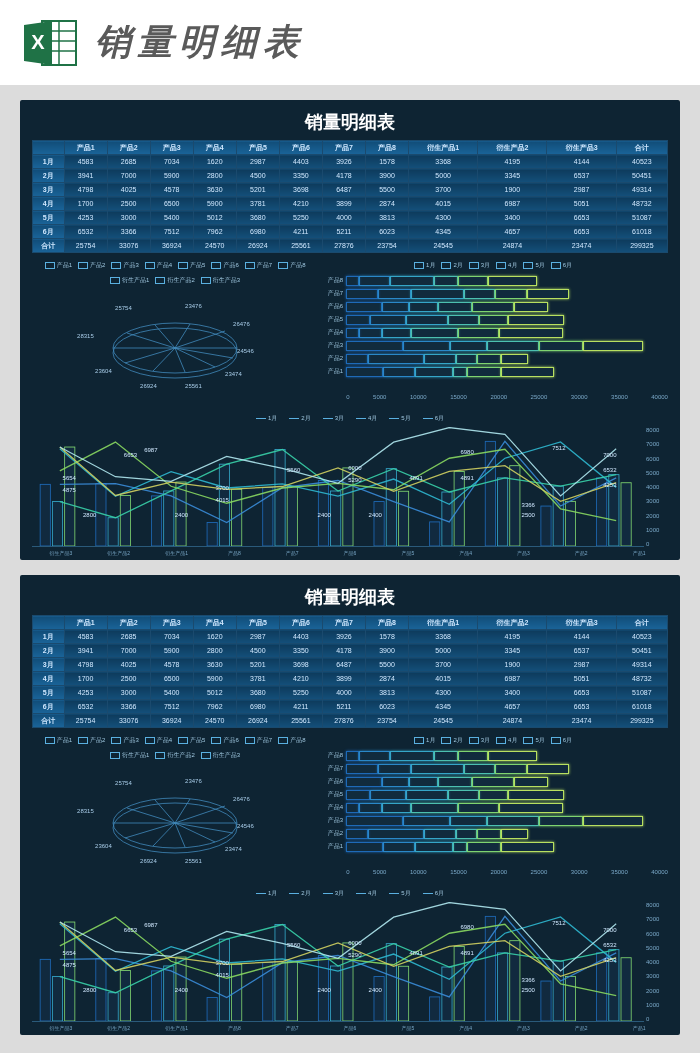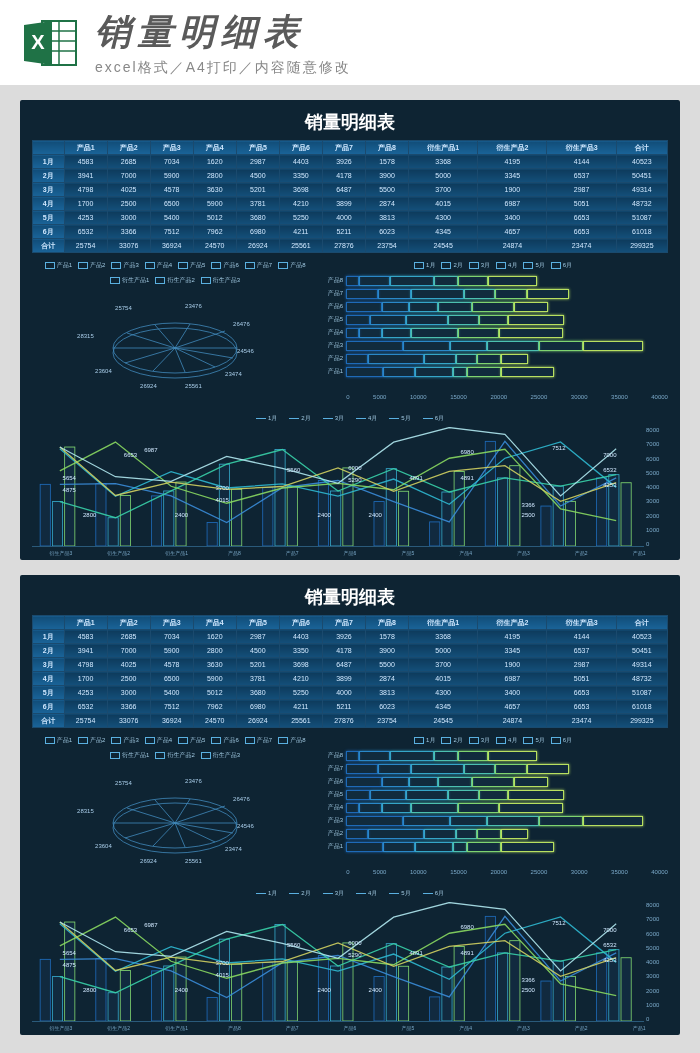--- a/index.html
+++ b/index.html
@@ -212,21 +212,20 @@
       <line x1="22" y1="18" x2="56" y2="18" stroke="#1f7246" stroke-width="1.5"></line>
       <line x1="22" y1="28" x2="56" y2="28" stroke="#1f7246" stroke-width="1.5"></line>
       <line x1="22" y1="38" x2="56" y2="38" stroke="#1f7246" stroke-width="1.5"></line>
       <line x1="39" y1="8" x2="39" y2="52" stroke="#1f7246" stroke-width="1.5"></line>
       <polygon points="4,12 32,8 32,52 4,48" fill="#1f7246"></polygon>
       <text x="18" y="36" fill="#fff" font-size="20" font-weight="bold" text-anchor="middle" font-family="Arial">X</text>
     </svg>
   </div>
   <div class="header-text">
     <div class="header-title">销量明细表</div>
-    <div class="header-sub">excel格式／A4打印／内容随意修改</div>
   </div>
 </div>
 
 <div class="dashboard">
   <div class="dash-title">销量明细表</div>
   <table class="data-table">
       <thead>
         <tr id="thead-row-1">
           <th></th>
           <th>产品1</th>

